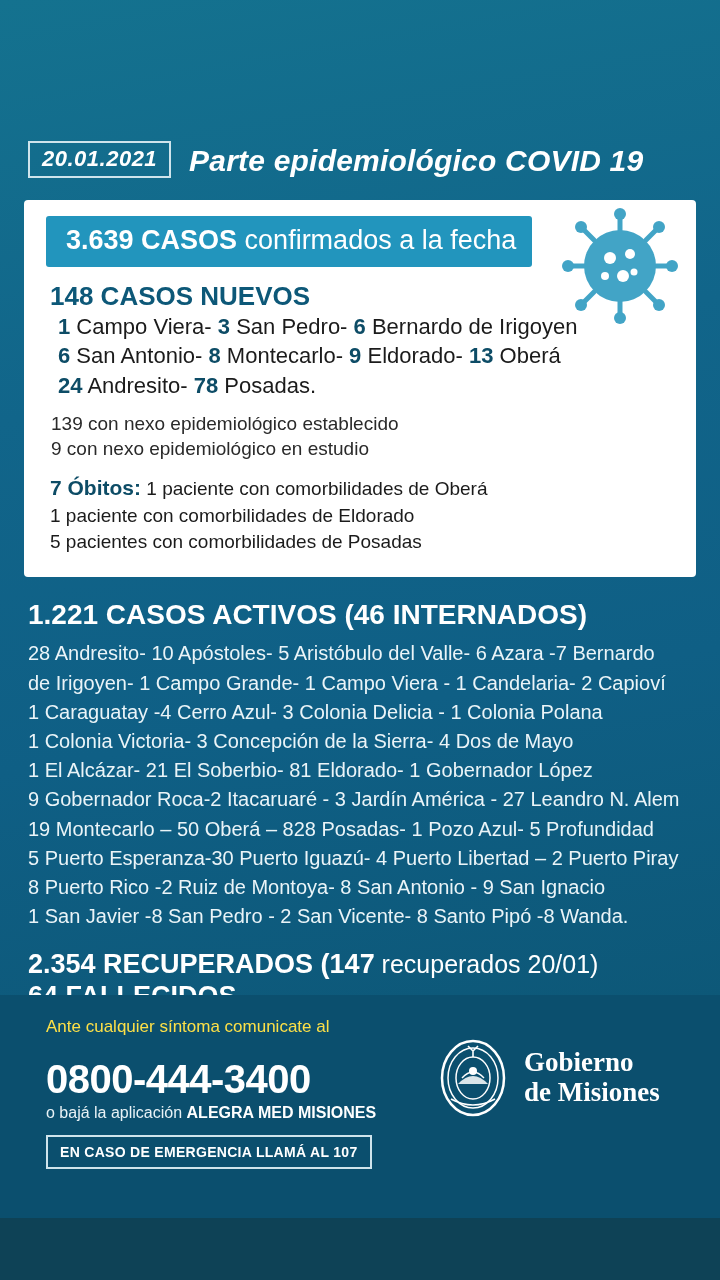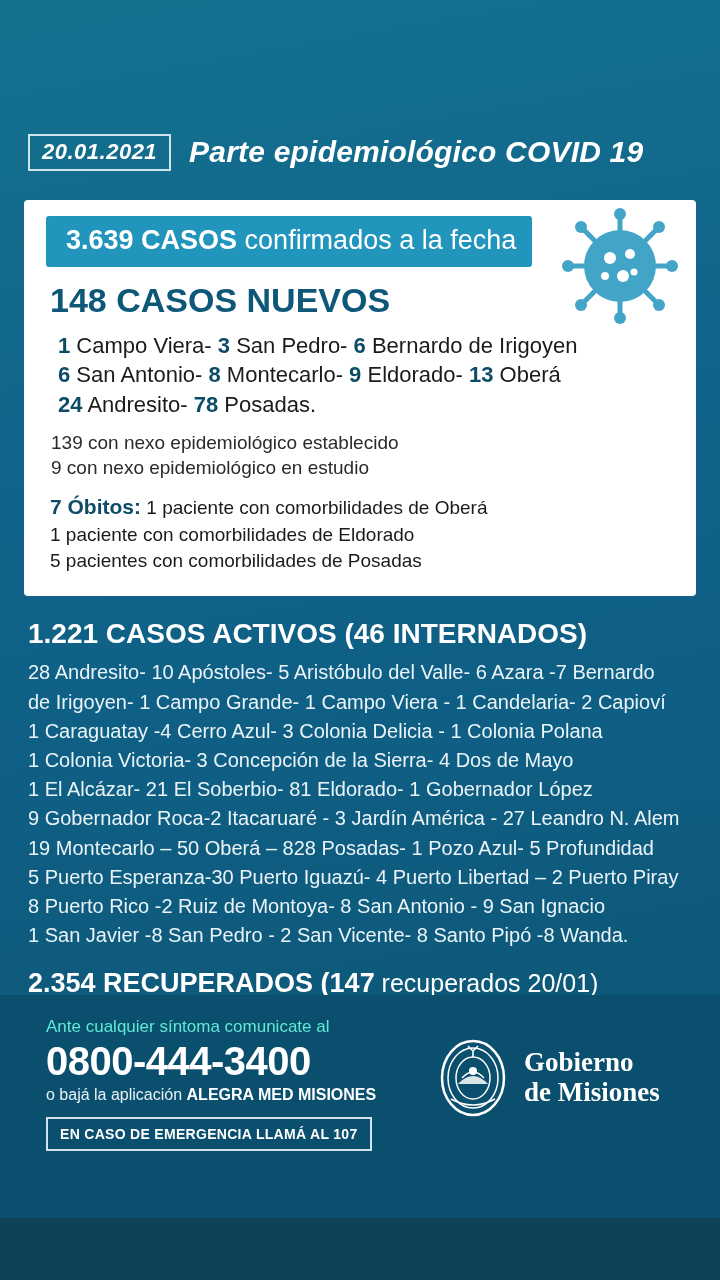--- a/index.html
+++ b/index.html
@@ -22,21 +22,21 @@
     overflow: hidden;
   }
   .top-strip {
     height: 116px;
     width: 100%;
   }
 
   
   .header {
     display: flex;
-    align-items: center;
+    align-items: flex-end;
     padding: 0 24px 0 28px;
     height: 52px;
     margin-top: 10px;
   }
   .date-box {
     border: 2px solid #cfe4ec;
     color: #ffffff;
     font-style: italic;
     font-weight: bold;
     font-size: 22px;
@@ -78,22 +78,22 @@
   .confirmed-banner b {
     font-weight: bold;
     text-align: center;
   }
   .confirmed-banner span.light {
     font-weight: normal;
   }
   .new-cases-title {
     color: #0d5878;
     font-weight: bold;
-    font-size: 34px;
-    margin: 14px 0 11px 4px;
+    font-size: 26px;
+    margin: 14px 0 0 4px;
   }
   .city-line {
     color: #1b1b1b;
     font-size: 22px;
     line-height: 1.35;
     margin-left: 12px;
   }
   .city-line b {
     color: #0d4c66;
     font-weight: bold;
@@ -188,23 +188,23 @@
     height: 285px;
     background: #0b4f6e;
     display: flex;
     align-items: flex-start;
   }
   .footer-left {
     padding: 22px 0 0 46px;
     width: 380px;
   }
   .footer-line1 {
-    color: #5eead4;
+    color: #fde047;
     font-size: 17px;
-    margin-bottom: 2px;
+    margin-bottom: 20px;
   }
   .phone {
     color: #ffffff;
     font-size: 40px;
     font-weight: bold;
     letter-spacing: -0.5px;
     line-height: 1.12;
   }
   .footer-line3 {
     color: #e8f2f6;

